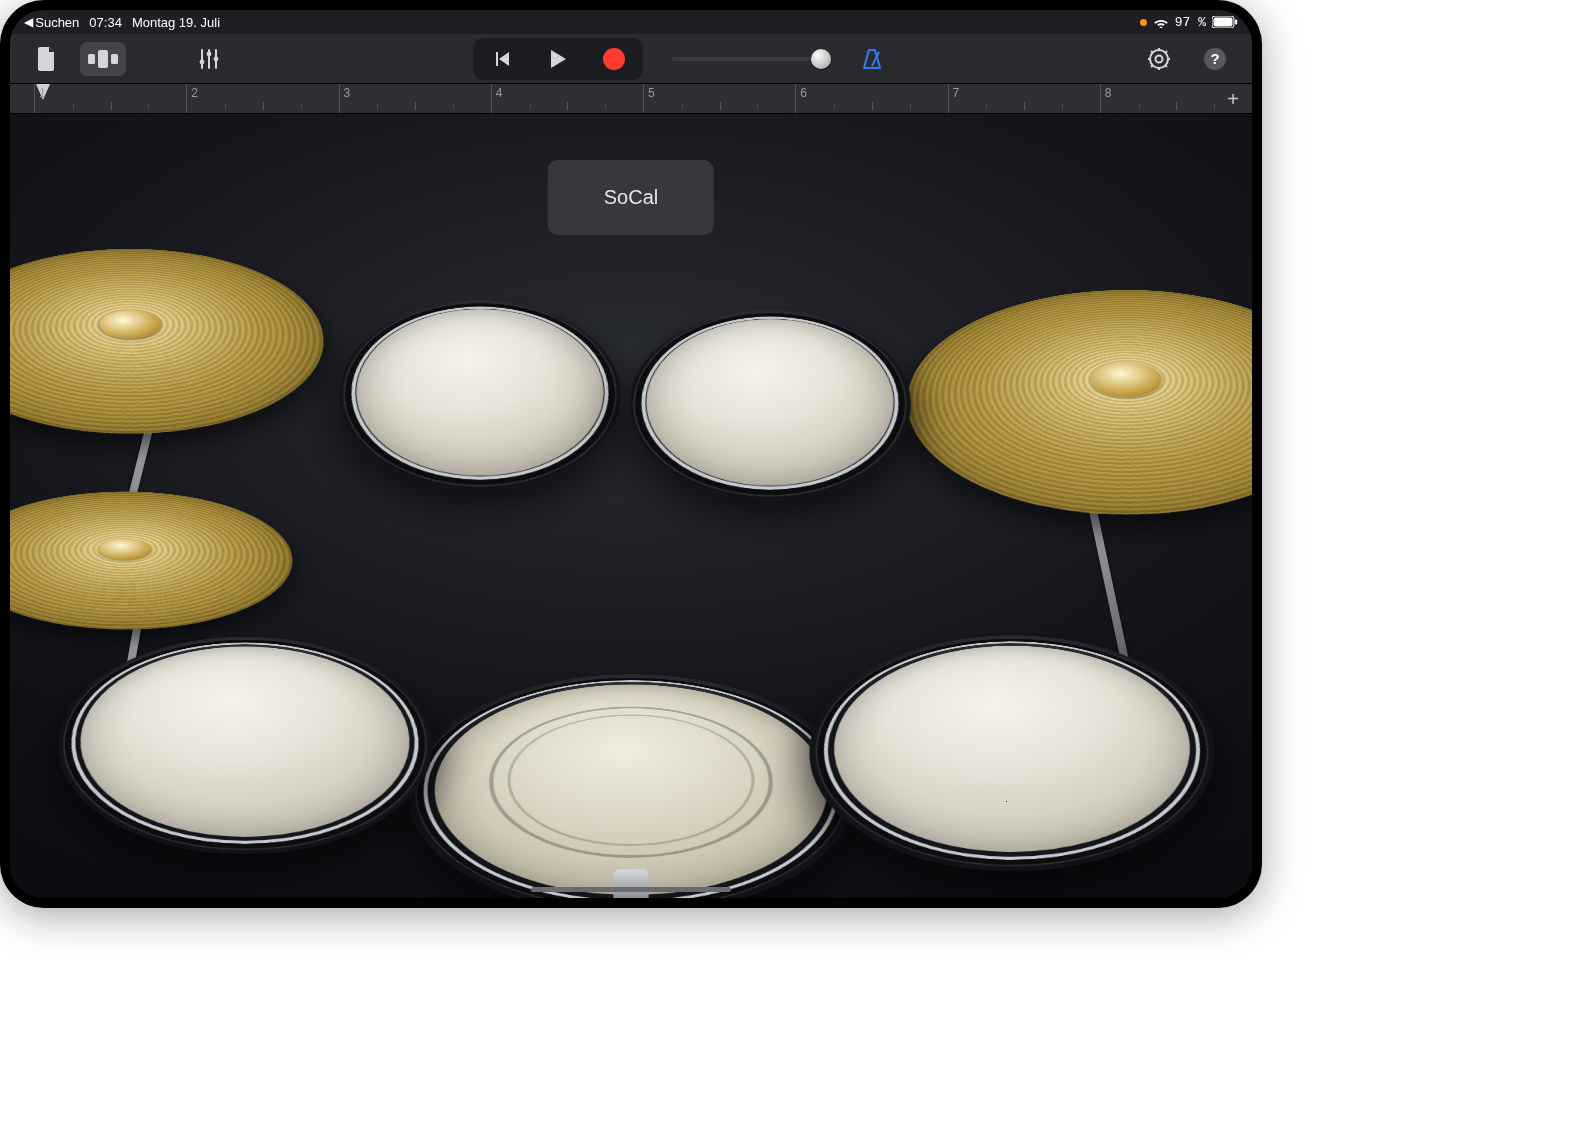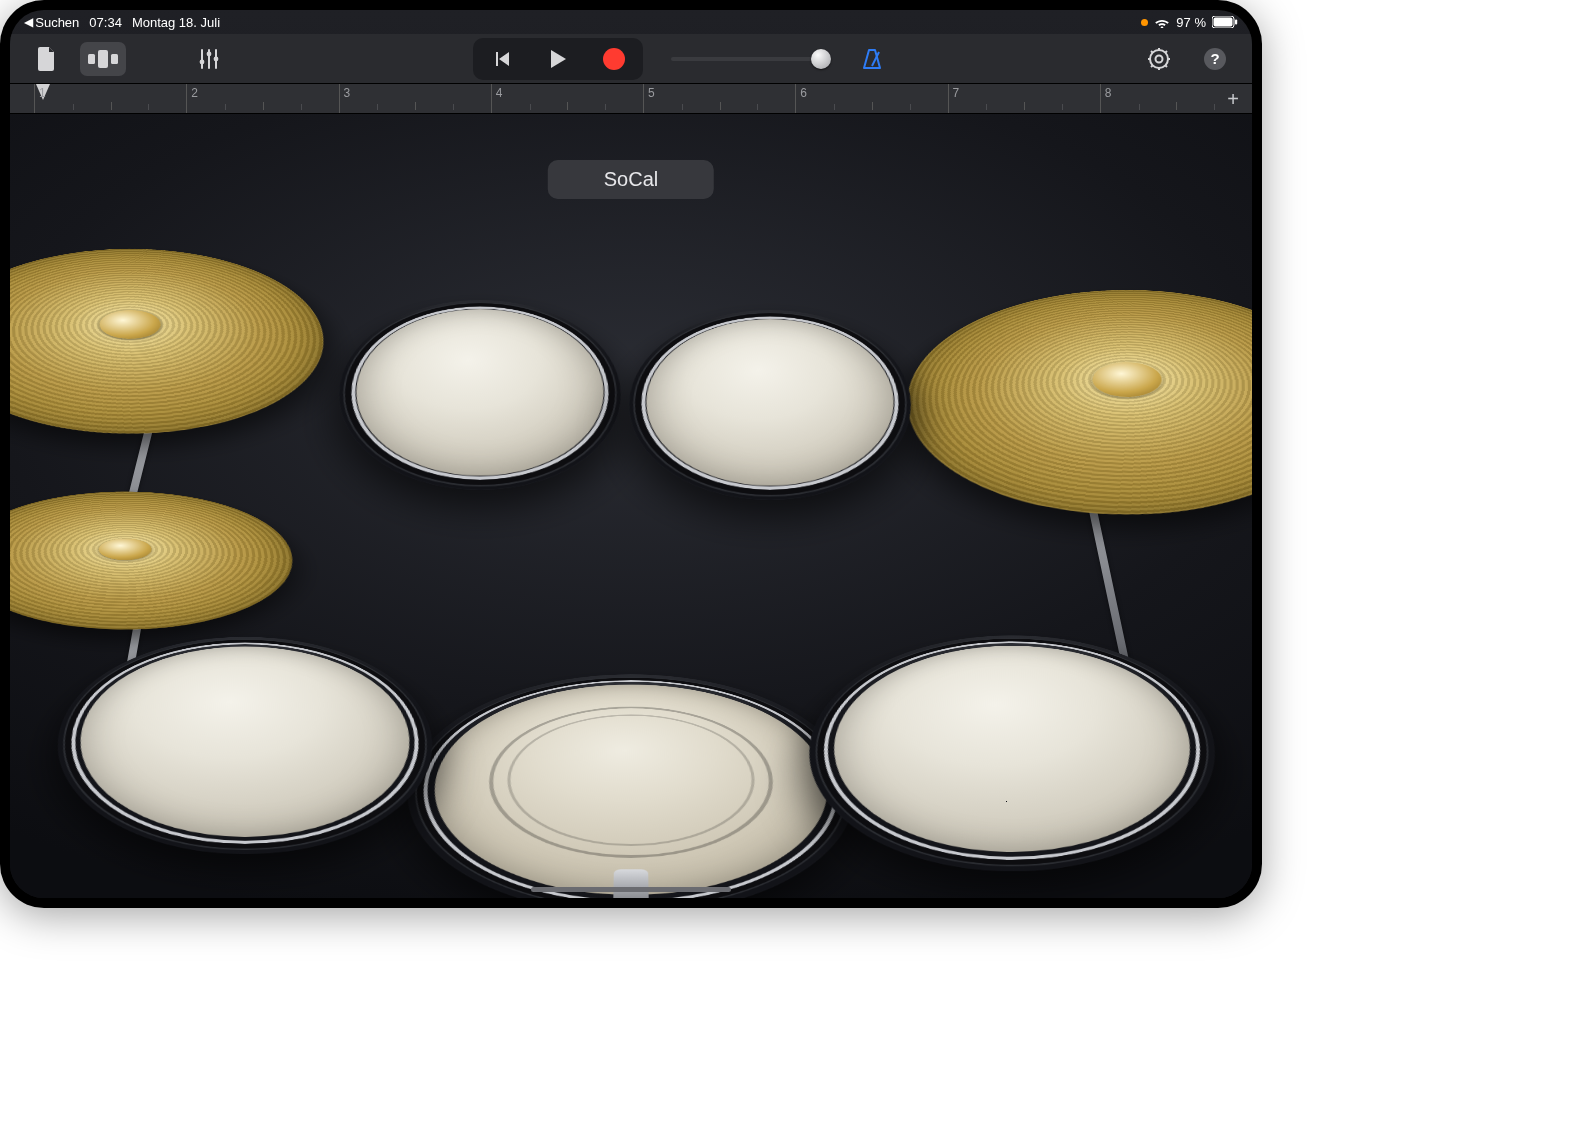--- a/index.html
+++ b/index.html
@@ -29,21 +29,21 @@
   
   .status-bar {
     height: 24px;
     display: flex; align-items: center;
     padding: 0 14px;
     color: #fff;
     font-size: 13px;
     font-weight: 500;
   }
   .status-left { display: flex; align-items: center; gap: 10px; }
-  .status-right { margin-left: auto; display: flex; align-items: center; gap: 6px; }
+  .status-right { margin-left: auto; display: flex; align-items: center; gap: 6px; font-family: Liberation Mono, monospace; }
   .back-search { display: flex; align-items: center; gap: 2px; }
   .back-search .chev { font-size: 12px; }
   .dot-orange { width: 7px; height: 7px; border-radius: 50%; background: #ff9500; }
   .wifi-icon, .battery-icon { display: inline-flex; }
 
   
   .toolbar {
     height: 50px;
     background: #2a2b2f;
     display: flex; align-items: center;
@@ -118,21 +118,21 @@
   
   .stage {
     position: absolute; left: 0; right: 0; top: 104px; bottom: 0;
     background: radial-gradient(ellipse 85% 70% at 50% 35%, #2b2d34 0%, #15161b 60%, #0c0d11 100%);
   }
   .kit-name {
     position: absolute; top: 46px; left: 50%; transform: translateX(-50%);
     background: rgba(60,61,66,.85);
     color: #e7e7ea;
     font-size: 20px;
-    padding: 8px 56px;
+    padding: 26px 56px;
     border-radius: 10px;
     cursor: pointer;
   }
 
   
   .cymbal {
     position: absolute;
     border-radius: 50%;
     background: radial-gradient(circle at 50% 50%,
       #f4e4a4 0%, #d8bf6e 22%, #b89843 48%, #a0832e 70%, #7e6519 100%);
@@ -233,21 +233,21 @@
 <div class="device">
   <div class="screen">
 
     <div class="status-bar">
       <div class="status-left">
         <span class="back-search">
           <span class="chev">◀</span>
           <span>Suchen</span>
         </span>
         <span>07:34</span>
-        <span>Montag 18. Juli</span>
+        <span>Montag 19. Juli</span>
       </div>
       <div class="status-right">
         <span class="dot-orange"></span>
         <span class="wifi-icon">
           <svg width="16" height="12" viewBox="0 0 16 12">
               <path fill="#fff" d="M8 10.5a1.4 1.4 0 100 2.8 1.4 1.4 0 000-2.8zm0-3.3c-1.4 0-2.7.5-3.7 1.4l1.3 1.3C6.3 9.3 7.1 9 8 9s1.7.3 2.4.9l1.3-1.3C10.7 7.7 9.4 7.2 8 7.2zm0-3.3c-2.6 0-5 1-6.8 2.6l1.3 1.3C3.9 6.5 5.9 5.7 8 5.7s4.1.8 5.5 2.1l1.3-1.3C13 4.9 10.6 3.9 8 3.9z"></path>
             </svg>
         </span>
         <span>97 %</span>
         <span class="battery-icon">

